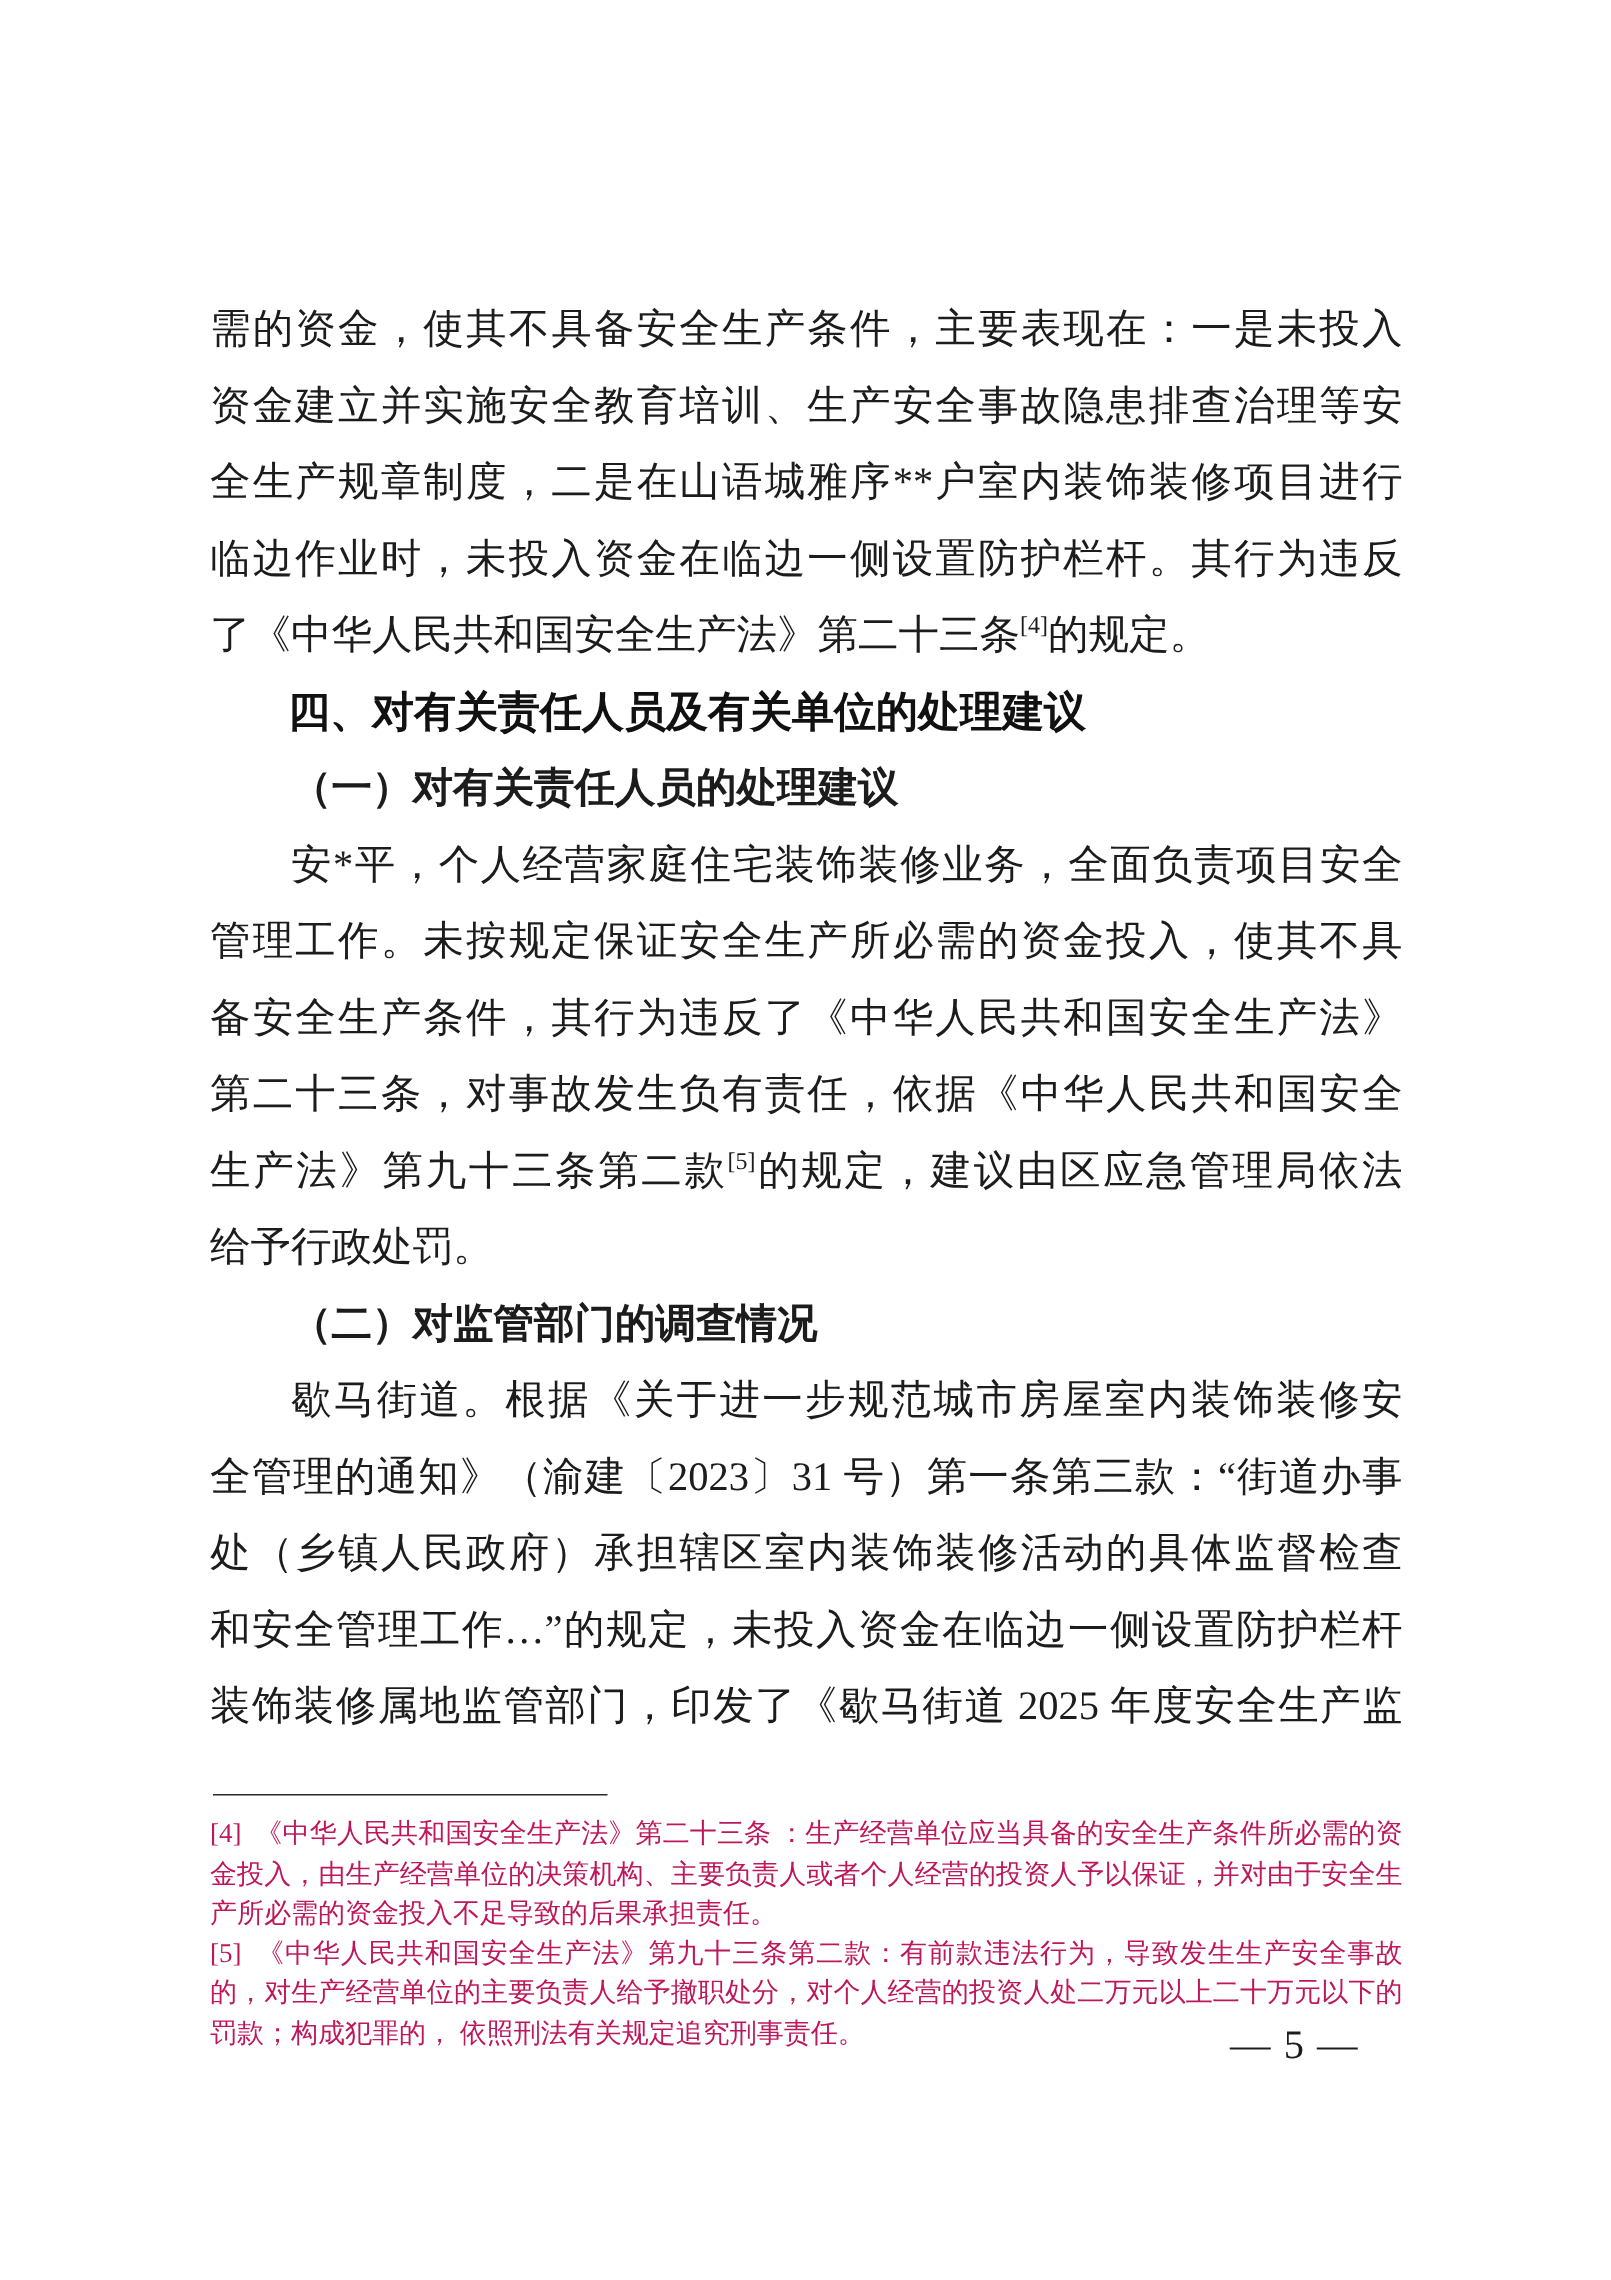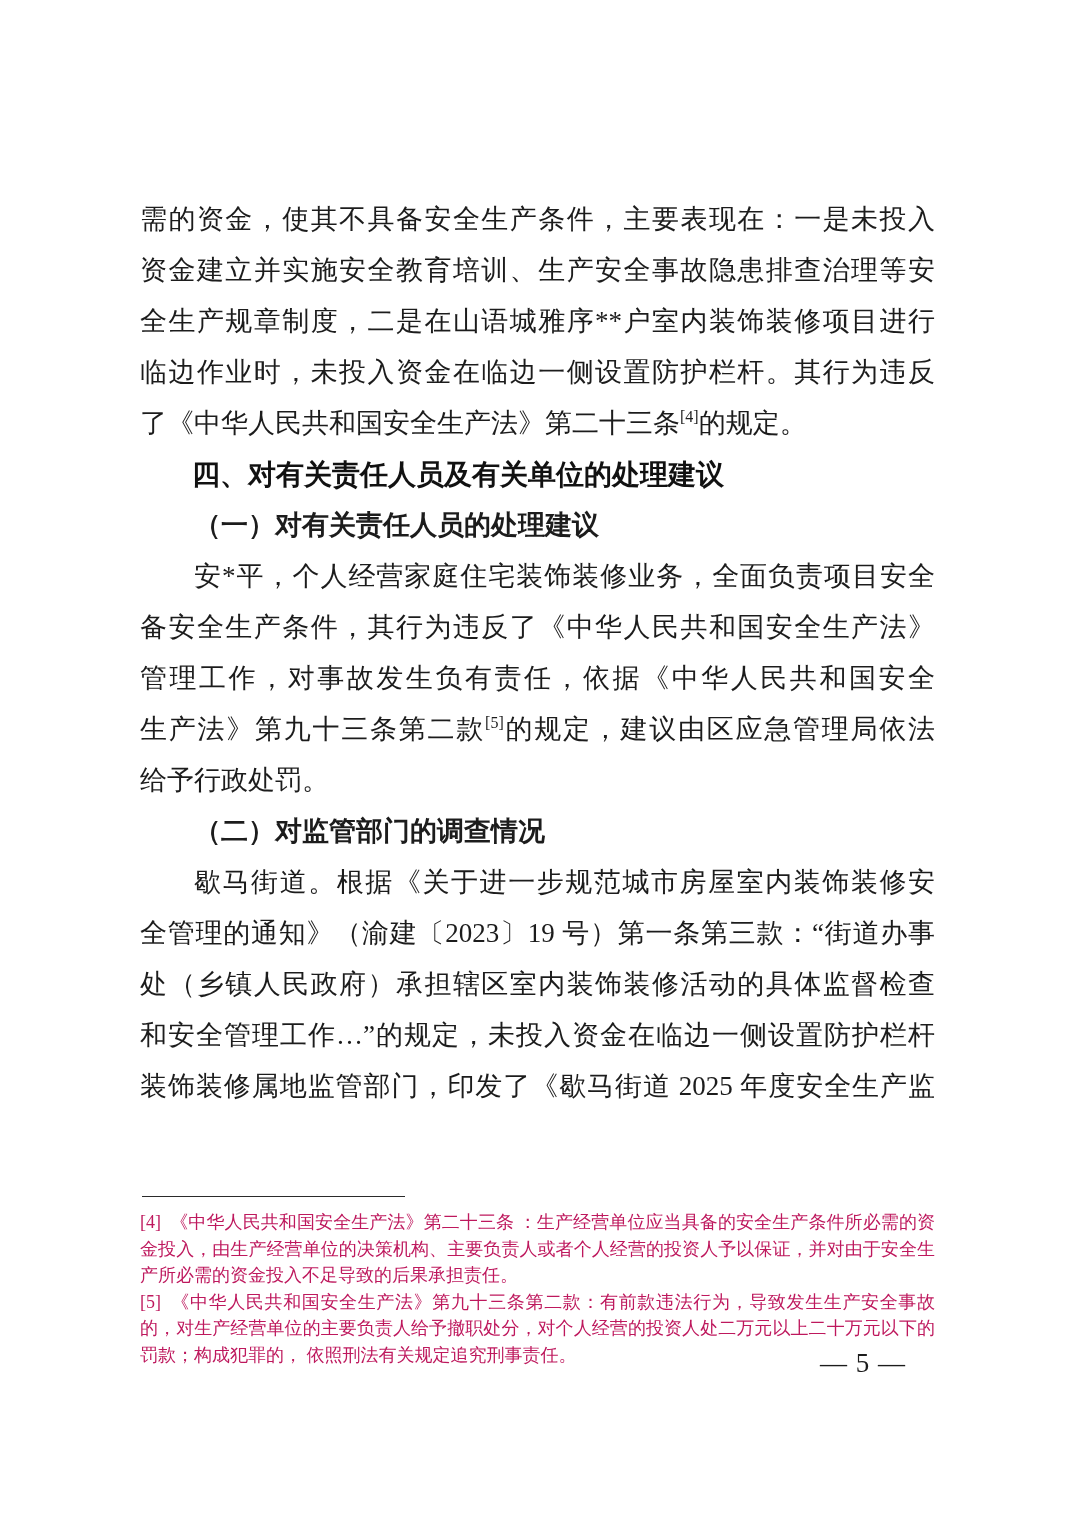--- a/index.html
+++ b/index.html
@@ -99,29 +99,30 @@
     <div class="line">资金建立并实施安全教育培训、生产安全事故隐患排查治理等安</div>
     <div class="line">全生产规章制度，二是在山语城雅序**户室内装饰装修项目进行</div>
     <div class="line">临边作业时，未投入资金在临边一侧设置防护栏杆。其行为违反</div>
     <div class="line pe"><span>了《中华人民共和国安全生产法》第二十三条</span><sup class="fnref">[4]</sup><span>的规定。</span></div>
 
     <h2 class="heading">四、对有关责任人员及有关单位的处理建议</h2>
 
     <div class="line sub">（一）对有关责任人员的处理建议</div>
 
     <div class="line indent">安*平，个人经营家庭住宅装饰装修业务，全面负责项目安全</div>
+    <div class="line">管理工作。未按规定保证安全生产所必需的资金投入，使其不具</div>
     <div class="line">备安全生产条件，其行为违反了《中华人民共和国安全生产法》</div>
-    <div class="line">管理工作，对事故发生负有责任，依据《中华人民共和国安全</div>
+    <div class="line">第二十三条，对事故发生负有责任，依据《中华人民共和国安全</div>
     <div class="line"><span>生产法》第九十三条第二款</span><sup class="fnref">[5]</sup><span>的规定，建议由区应急管理局依法</span></div>
     <div class="line pe">给予行政处罚。</div>
 
     <div class="line sub">（二）对监管部门的调查情况</div>
 
     <div class="line indent">歇马街道。根据《关于进一步规范城市房屋室内装饰装修安</div>
-    <div class="line">全管理的通知》（渝建〔2023〕19 号）第一条第三款：“街道办事</div>
+    <div class="line">全管理的通知》（渝建〔2023〕31 号）第一条第三款：“街道办事</div>
     <div class="line">处（乡镇人民政府）承担辖区室内装饰装修活动的具体监督检查</div>
     <div class="line">和安全管理工作…”的规定，未投入资金在临边一侧设置防护栏杆</div>
     <div class="line">装饰装修属地监管部门，印发了《歇马街道 2025 年度安全生产监</div>
 
   </div>
 
   <div class="footnotes">
     <div class="fn-rule"></div>
     <p class="fn"><span class="fn-marker">[4]</span>&nbsp;&nbsp;<span>《中华人民共和国安全生产法》第二十三条 ：生产经营单位应当具备的安全生产条件所必需的资金投入，由生产经营单位的决策机构、主要负责人或者个人经营的投资人予以保证，并对由于安全生产所必需的资金投入不足导致的后果承担责任。</span></p>
     <p class="fn"><span class="fn-marker">[5]</span>&nbsp;&nbsp;<span>《中华人民共和国安全生产法》第九十三条第二款：有前款违法行为，导致发生生产安全事故的，对生产经营单位的主要负责人给予撤职处分，对个人经营的投资人处二万元以上二十万元以下的罚款；构成犯罪的， 依照刑法有关规定追究刑事责任。</span></p>

